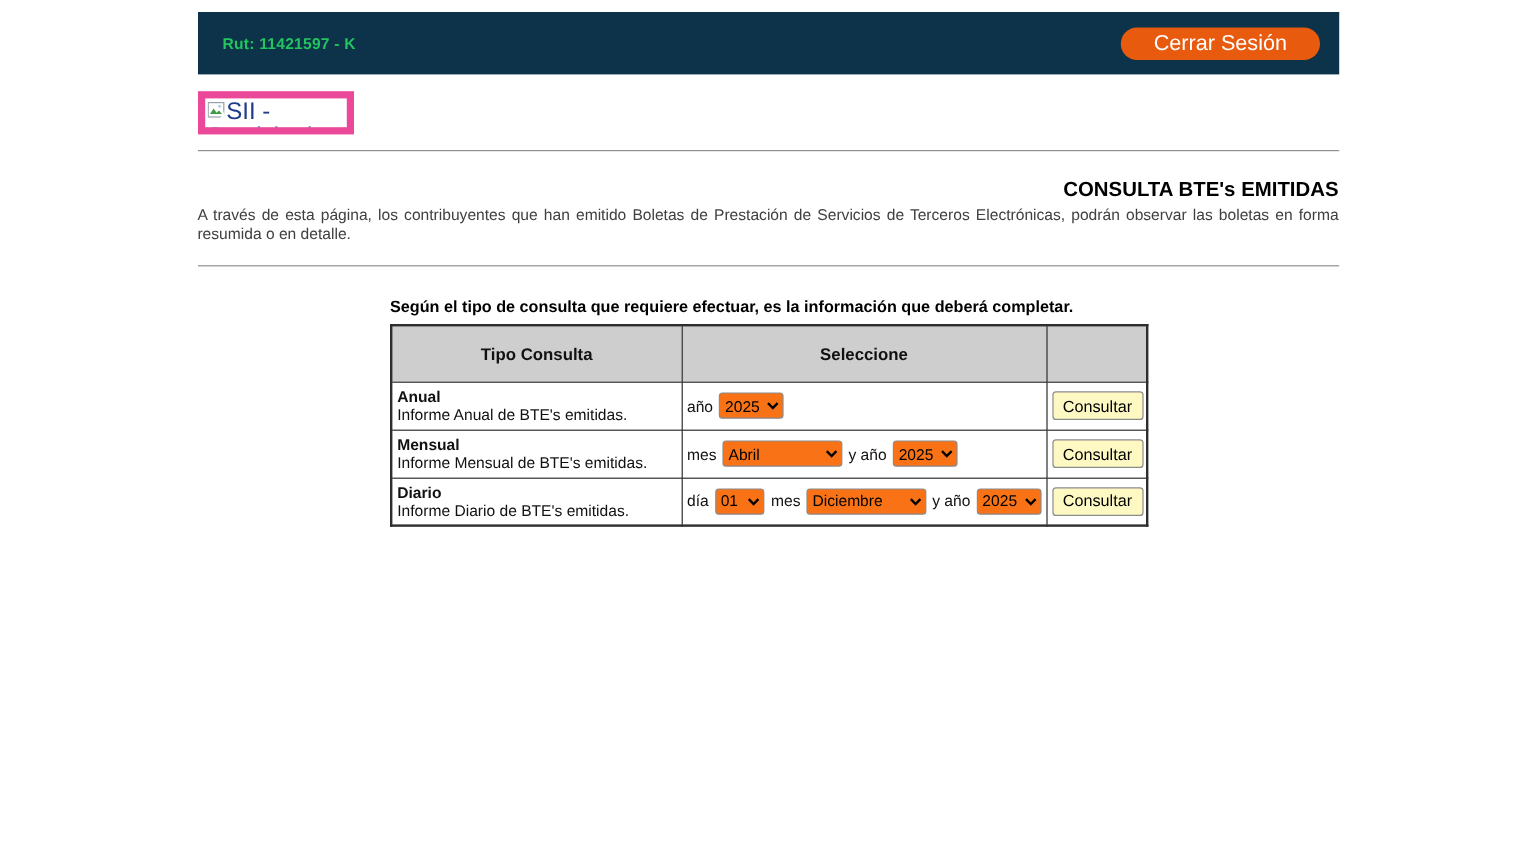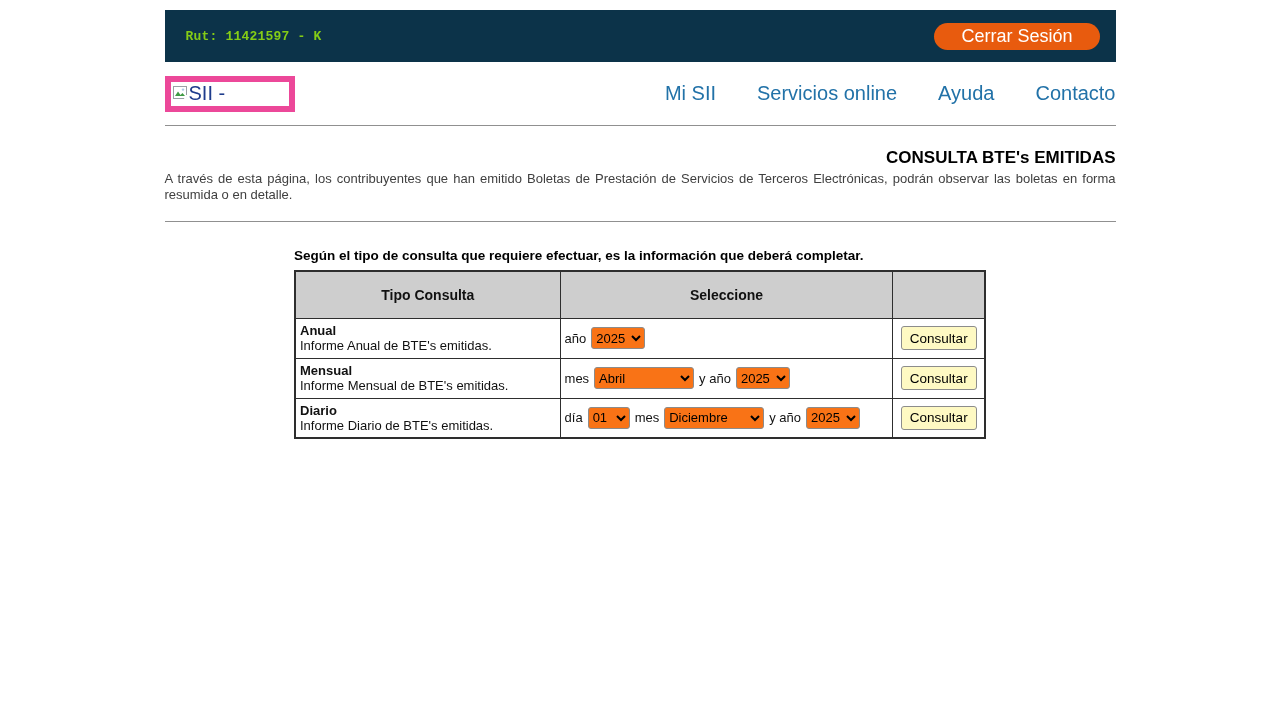--- a/index.html
+++ b/index.html
@@ -12,21 +12,21 @@
   }
   .container { width: 951px; margin: 10px auto 0; }
 
   
   .topbar {
     height: 52px;
     background: var(--topbar-bg, #0c3349);
     display: flex; align-items: center; justify-content: space-between;
     padding: 0 16px 0 21px;
   }
-  .rut { color: #84cc16; font-size: 13px; font-weight: bold; letter-spacing: .2px; font-family: Liberation Mono, monospace; }
+  .rut { color: #22c55e; font-size: 13px; font-weight: bold; letter-spacing: .2px; }
   .logout {
     background: var(--logout-bg, #e85b0e);
     color: #fff; border: none; border-radius: 14px;
     height: 27px; padding: 0 27px; font-size: 18px;
     font-family: inherit; cursor: pointer;
   }
 
   
   .header { height: 63px; display: flex; align-items: center; justify-content: space-between; }
   .logo {
@@ -46,21 +46,21 @@
 
   hr { border: none; border-top: 1px solid #909090; margin: 0; }
 
   .page-title { font-size: 17px; font-weight: bold; margin: 22px 0 3px; color: #000; text-align: right; }
   .page-desc {
     font-size: 13px; line-height: 15.5px; text-align: justify;
     margin: 2px 0 19px; color: #404040;
   }
 
   
-  .consulta { width: 692px; margin: 26px auto 0; }
+  .consulta { width: 630px; margin: 26px auto 0; }
   .consulta-heading {
     font-size: 13.5px; line-height: 15.5px; font-weight: bold;
     text-align: justify; margin: 0 0 6px; color: #000;
   }
   table.consulta-table {
     width: 100%; border-collapse: collapse;
     border: 2px solid var(--table-border, #2e2e2e);
     table-layout: fixed;
   }
   table.consulta-table th, table.consulta-table td {
@@ -100,26 +100,20 @@
 
   <div class="header">
     <a class="logo">
       <span class="broken-icon"><svg width="15" height="14" viewBox="0 0 15 14">
             <rect x="0.5" y="0.5" width="13" height="12" fill="#ffffff" stroke="#9aa0a6"></rect>
             <path d="M2 10 L5 5.5 L7.5 9 L9.5 7 L12 10 Z" fill="#3f9b44"></path>
             <circle cx="10" cy="3.6" r="1.2" fill="#a8c7e8"></circle>
             <path d="M13.5 9 L11.5 13 L14 13 Z" fill="#ffffff" stroke="#ffffff"></path>
           </svg></span><span class="logo-alt">SII - Servicio de</span>
     </a>
-    <nav>
-        <a>Mi SII</a>
-        <a>Servicios online</a>
-        <a>Ayuda</a>
-        <a>Contacto</a>
-      </nav>
   </div>
 
   <hr>
 
   <h1 class="page-title">CONSULTA BTE's EMITIDAS</h1>
   <p class="page-desc">A través de esta página, los contribuyentes que han emitido Boletas de Prestación de Servicios de Terceros Electrónicas, podrán observar las boletas en forma resumida o en detalle.</p>
 
   <hr>
 
   <div class="consulta">

